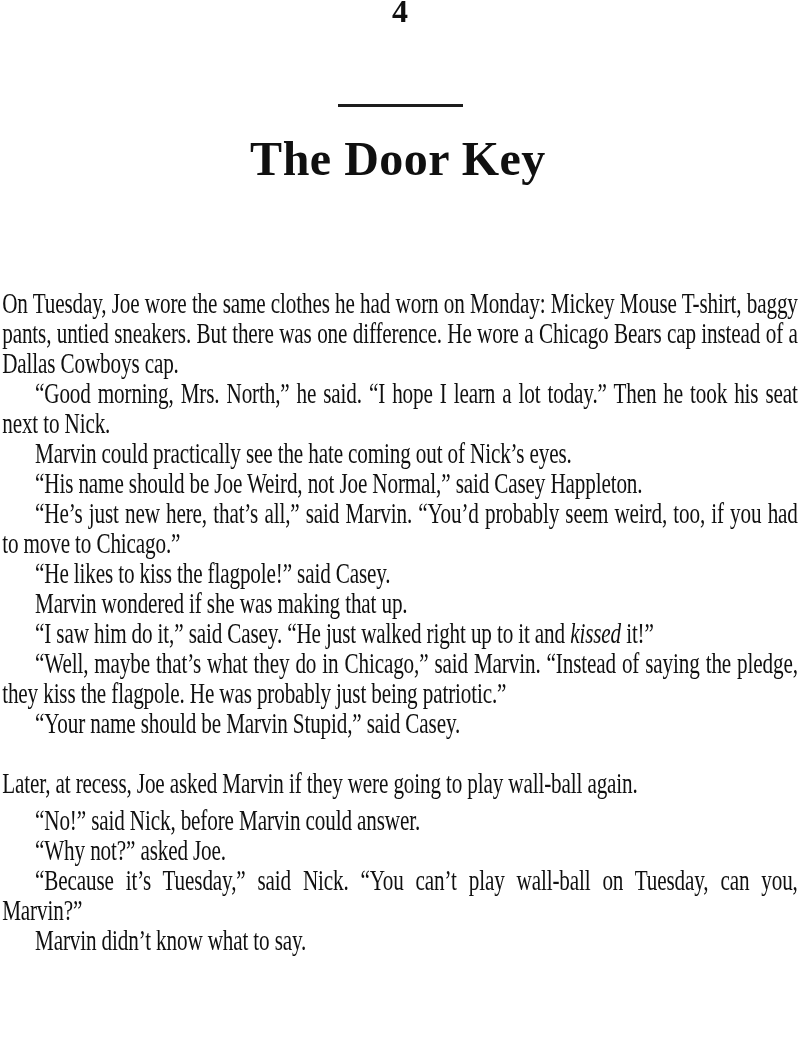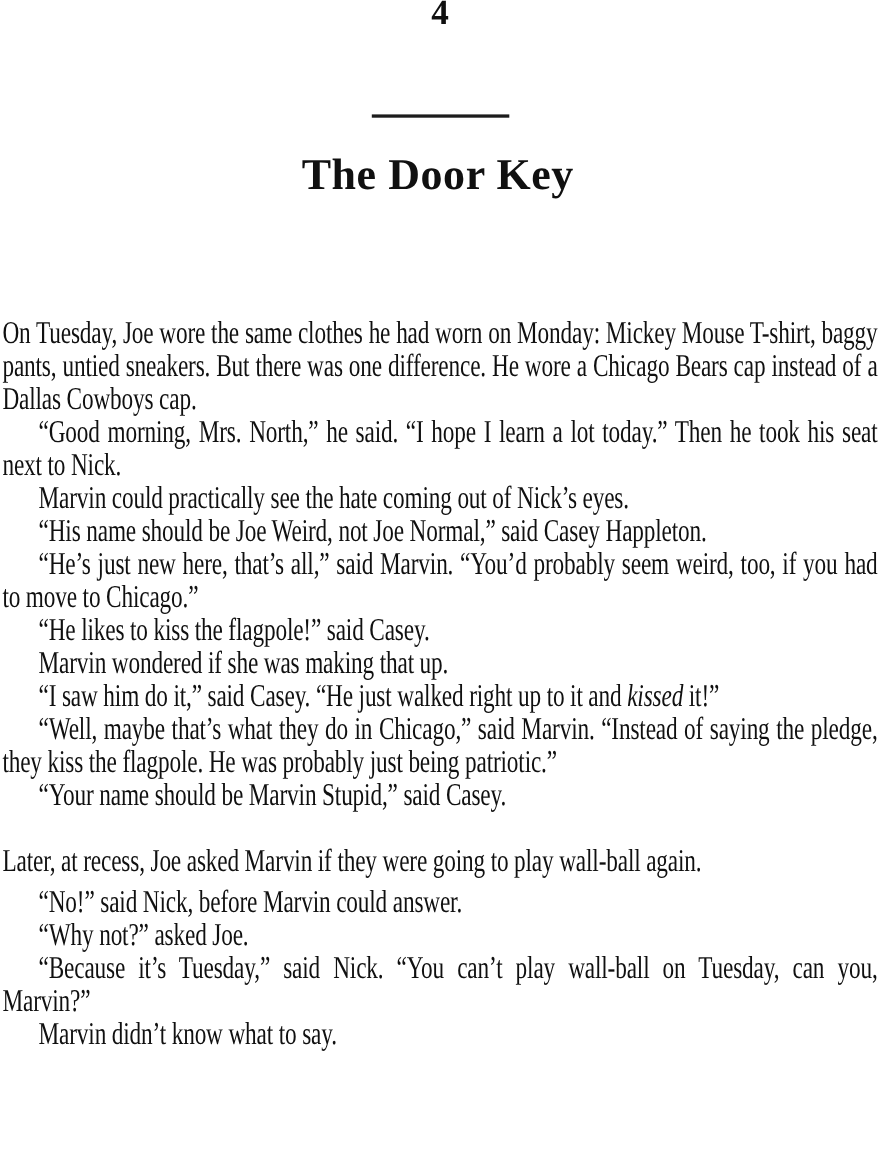--- a/index.html
+++ b/index.html
@@ -19,21 +19,21 @@
     text-align: center;
     margin-top: -5px;
   }
   .divider {
     width: 125px;
     height: 3px;
     background: #1c1c1c;
     margin: 77px auto 0 auto;
   }
   .chapter-title {
-    font-size: 40px;
+    font-size: 48px;
     font-weight: bold;
     line-height: 40px;
     text-align: center;
     margin: 32px 4px 0 0;
     letter-spacing: 0.5px;
   }
   
   .body-wrap {
     margin-top: 109px;
     width: 1096px;

